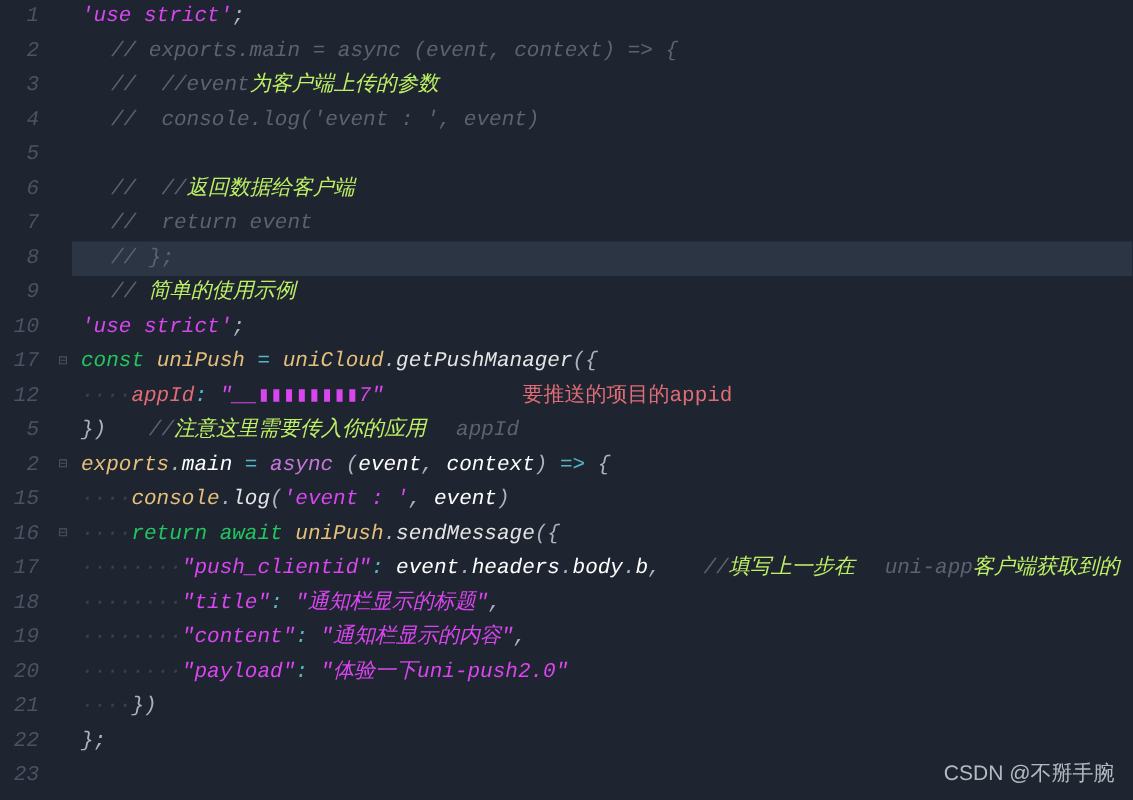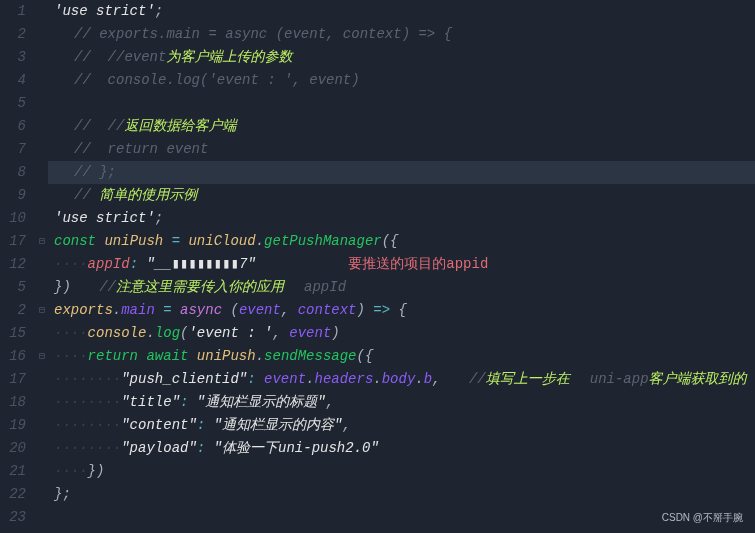--- a/index.html
+++ b/index.html
@@ -23,40 +23,40 @@
       user-select: none;
       flex-shrink: 0;
     }
     .gutter div, .code-lines .line { height: 23px; line-height: 23px; }
     .code-lines { flex: 1; white-space: pre; position: relative; }
     .line { padding-left: 6px; }
     .line.hl { background: #2c3544; }
     .fold-col { width: 12px; flex-shrink: 0; }
     .fold-col div { height: 23px; line-height: 23px; color: #4b5363; font-size: 10px; font-style: normal; text-align: center; }
     
-    .c-str    { color: #e5e5e5; }
+    .c-str    { color: #d946ef; }
     .c-com    { color: #5c6370; margin-left: 20px; }
     .c-comcn  { color: #bef264; }
     .c-kw     { color: #22c55e; }
     .c-kw2    { color: #c678dd; }
-    .c-var    { color: #8b5cf6; }
+    .c-var    { color: #ffffff; }
     .c-var2   { color: #e5c07b; }
-    .c-func   { color: #22c55e; }
+    .c-func   { color: #e5e5e5; }
     .c-op     { color: #56b6c2; }
     .c-punc   { color: #abb2bf; }
     .c-pkey   { color: #e06c75; }
     .c-red    { color: #e06c75; font-style: normal; }
     .c-ws     { color: #3b4150; }
     .watermark {
       position: absolute;
       right: 12px;
       bottom: 8px;
       color: #cfd3da;
       font-style: normal;
-      font-size: 10px;
+      font-size: 14px;
       font-family: sans-serif;
       opacity: 0.85;
     }
   </style>
 </head>
 <body>
 
 <div class="editor">
   <div class="gutter" id="gutter">
       <div>1</div>

